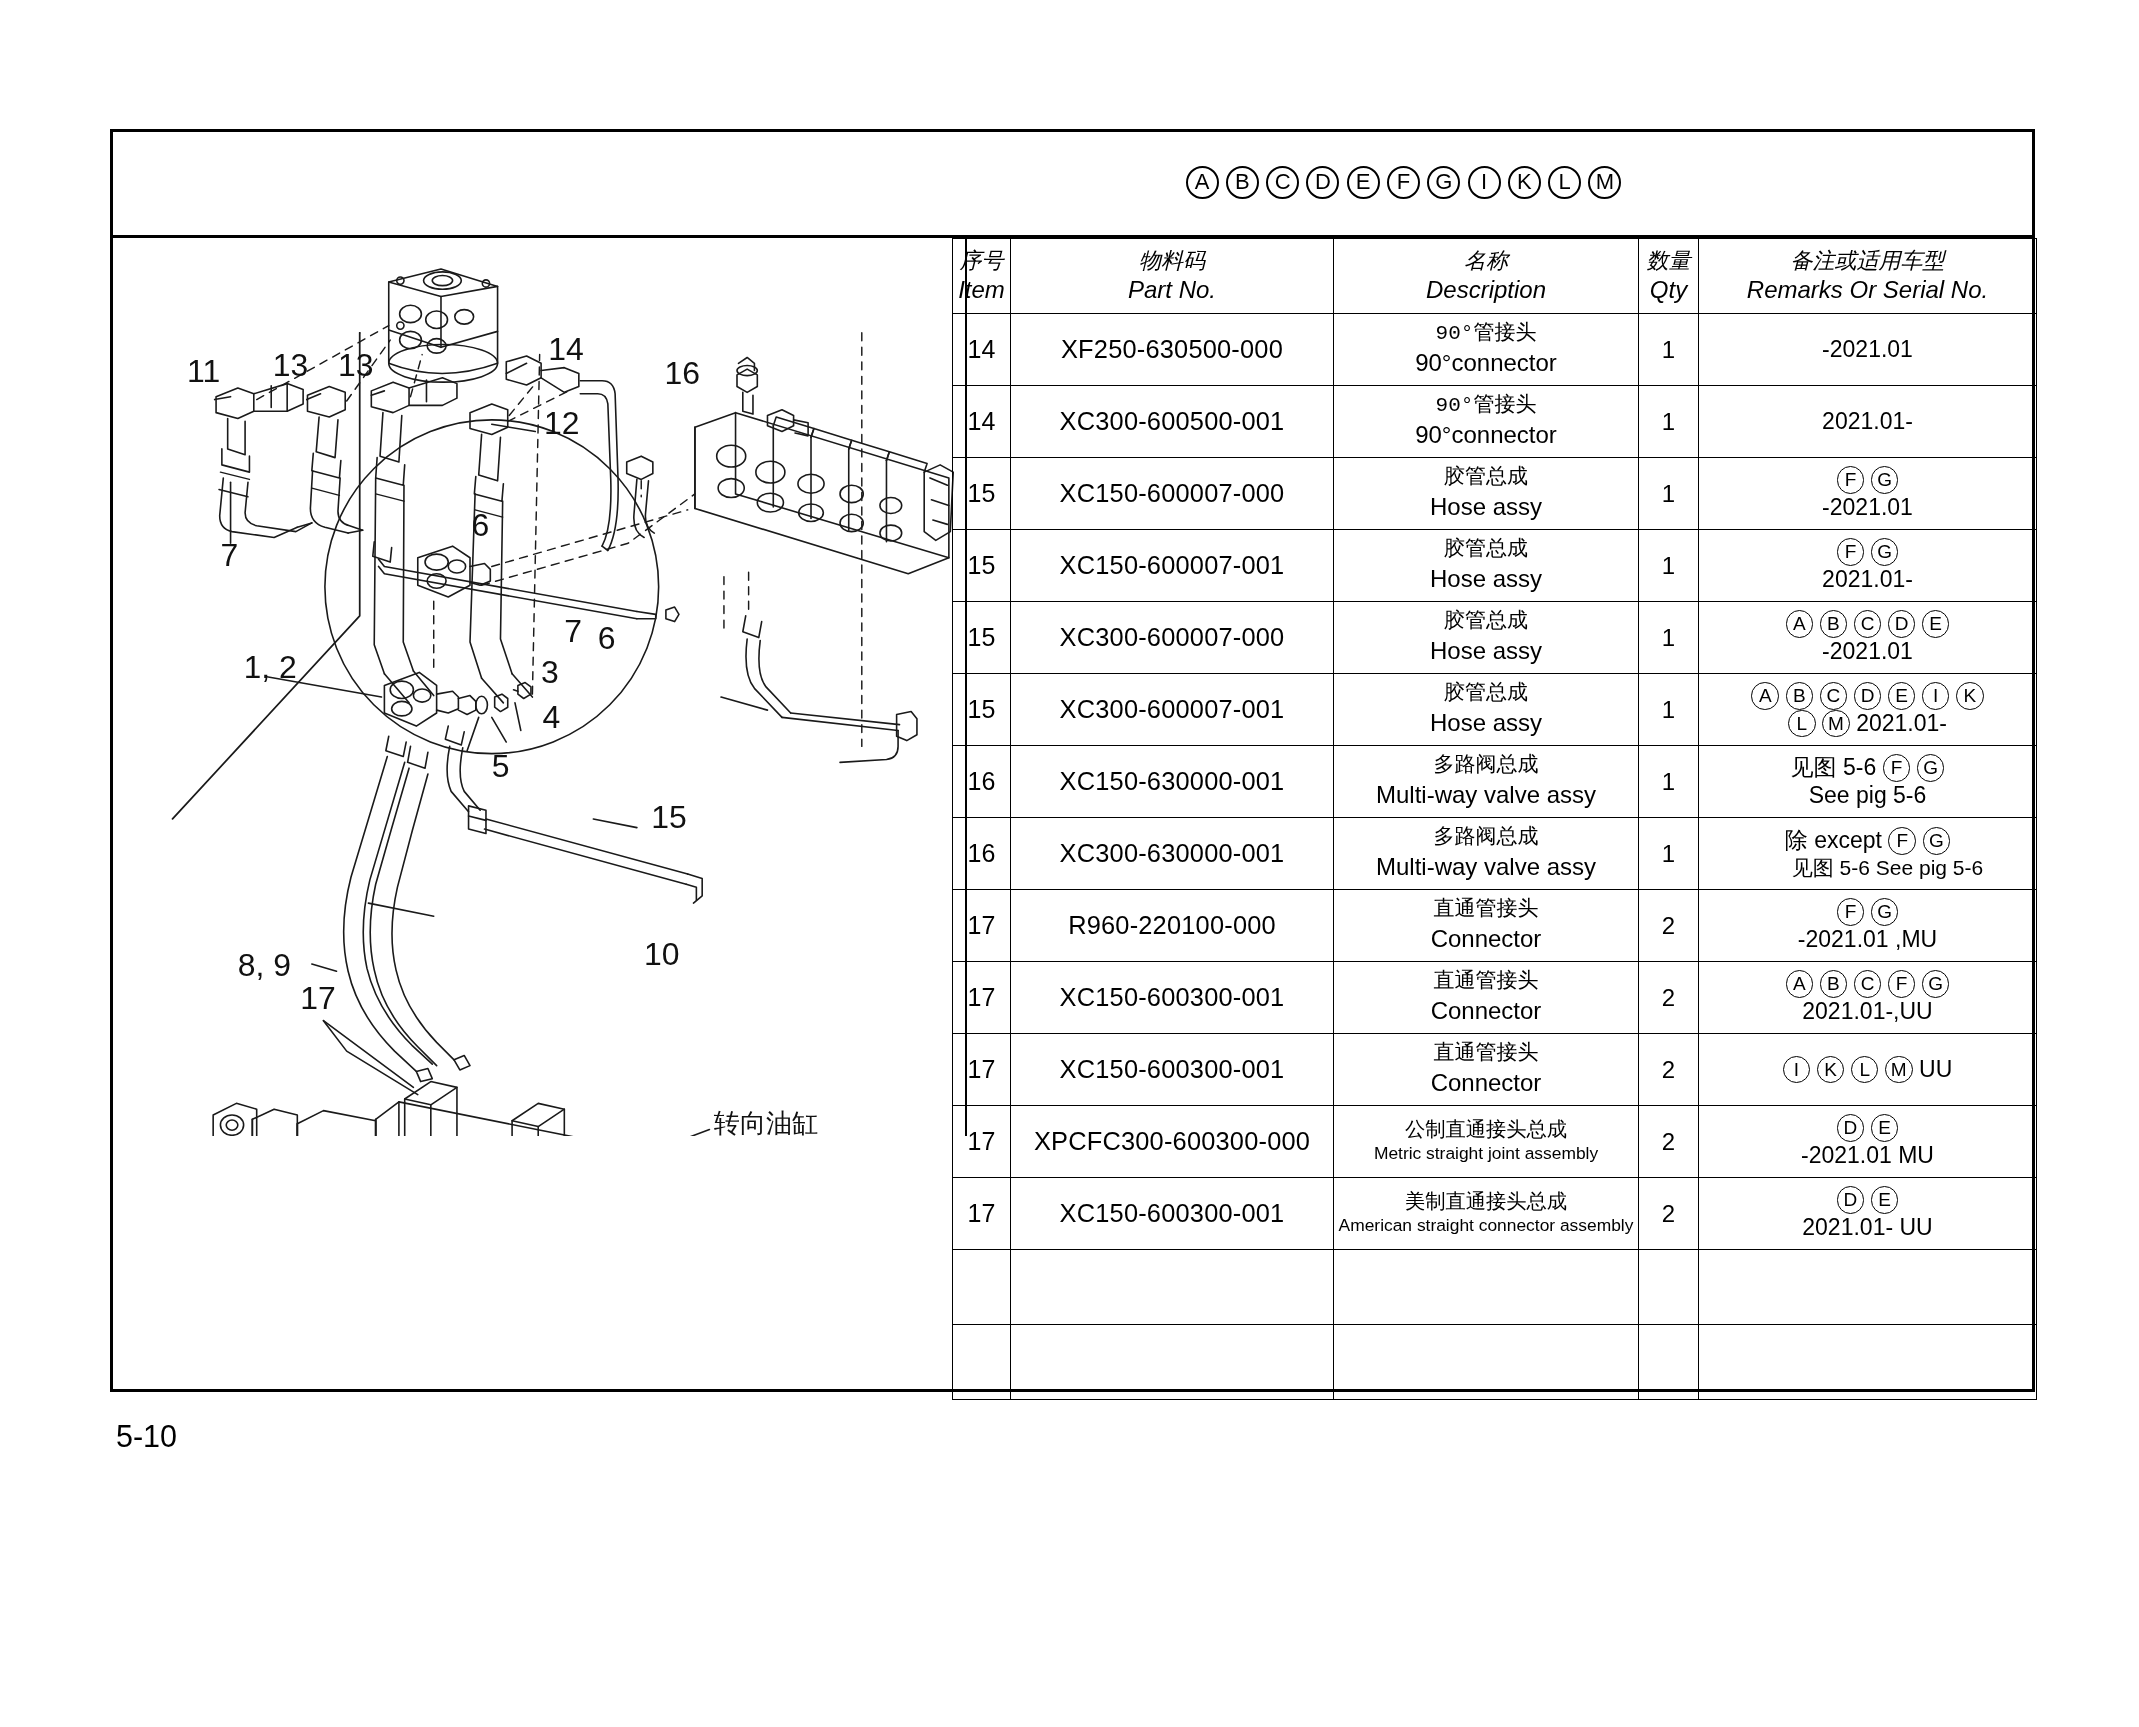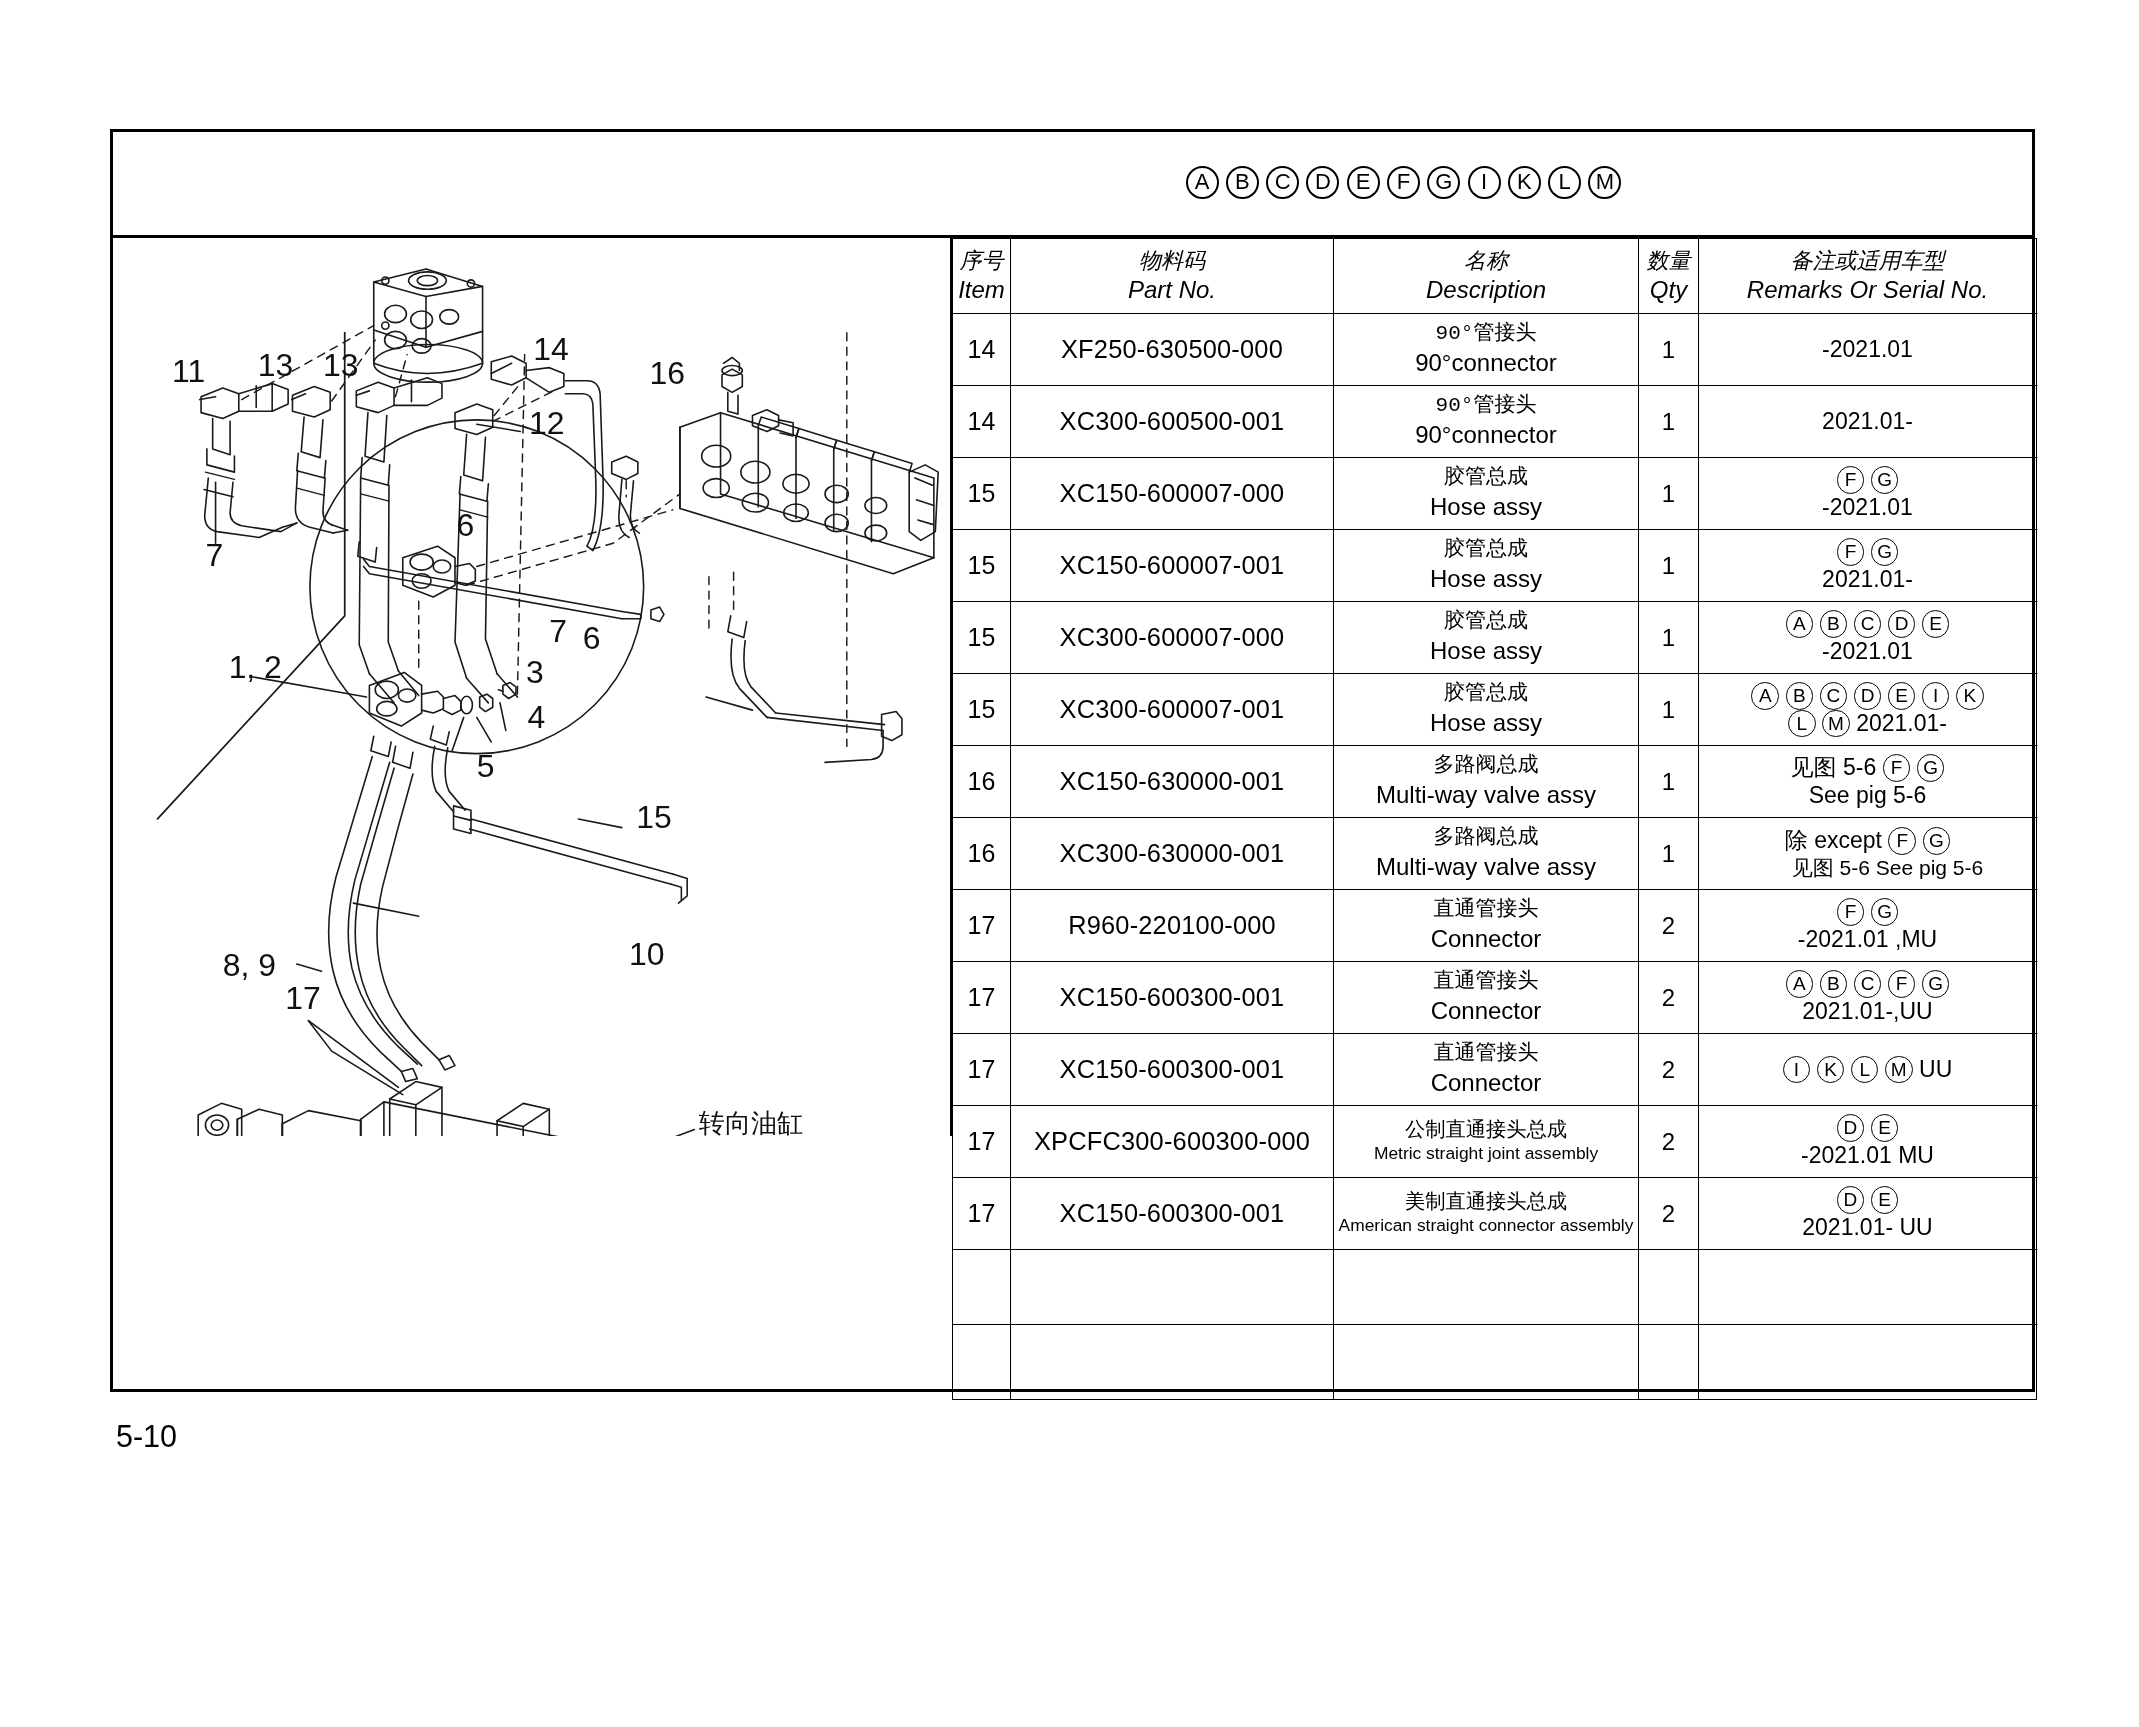--- a/index.html
+++ b/index.html
@@ -97,21 +97,21 @@
   }
   .circ.sm {
     width: 27.6px; height: 27.6px;
     border-width: 1.8px;
     font-size: 19px;
   }
 
   
   .drawing {
     position: absolute;
-    left: 114px;
+    left: 129px;
     top: 238px;
     width: 838px;
     height: 898px;
     box-sizing: border-box;
     border-right: 2.9px solid #000;
     overflow: hidden;
   }
   .drawing svg { display: block; }
 
   

